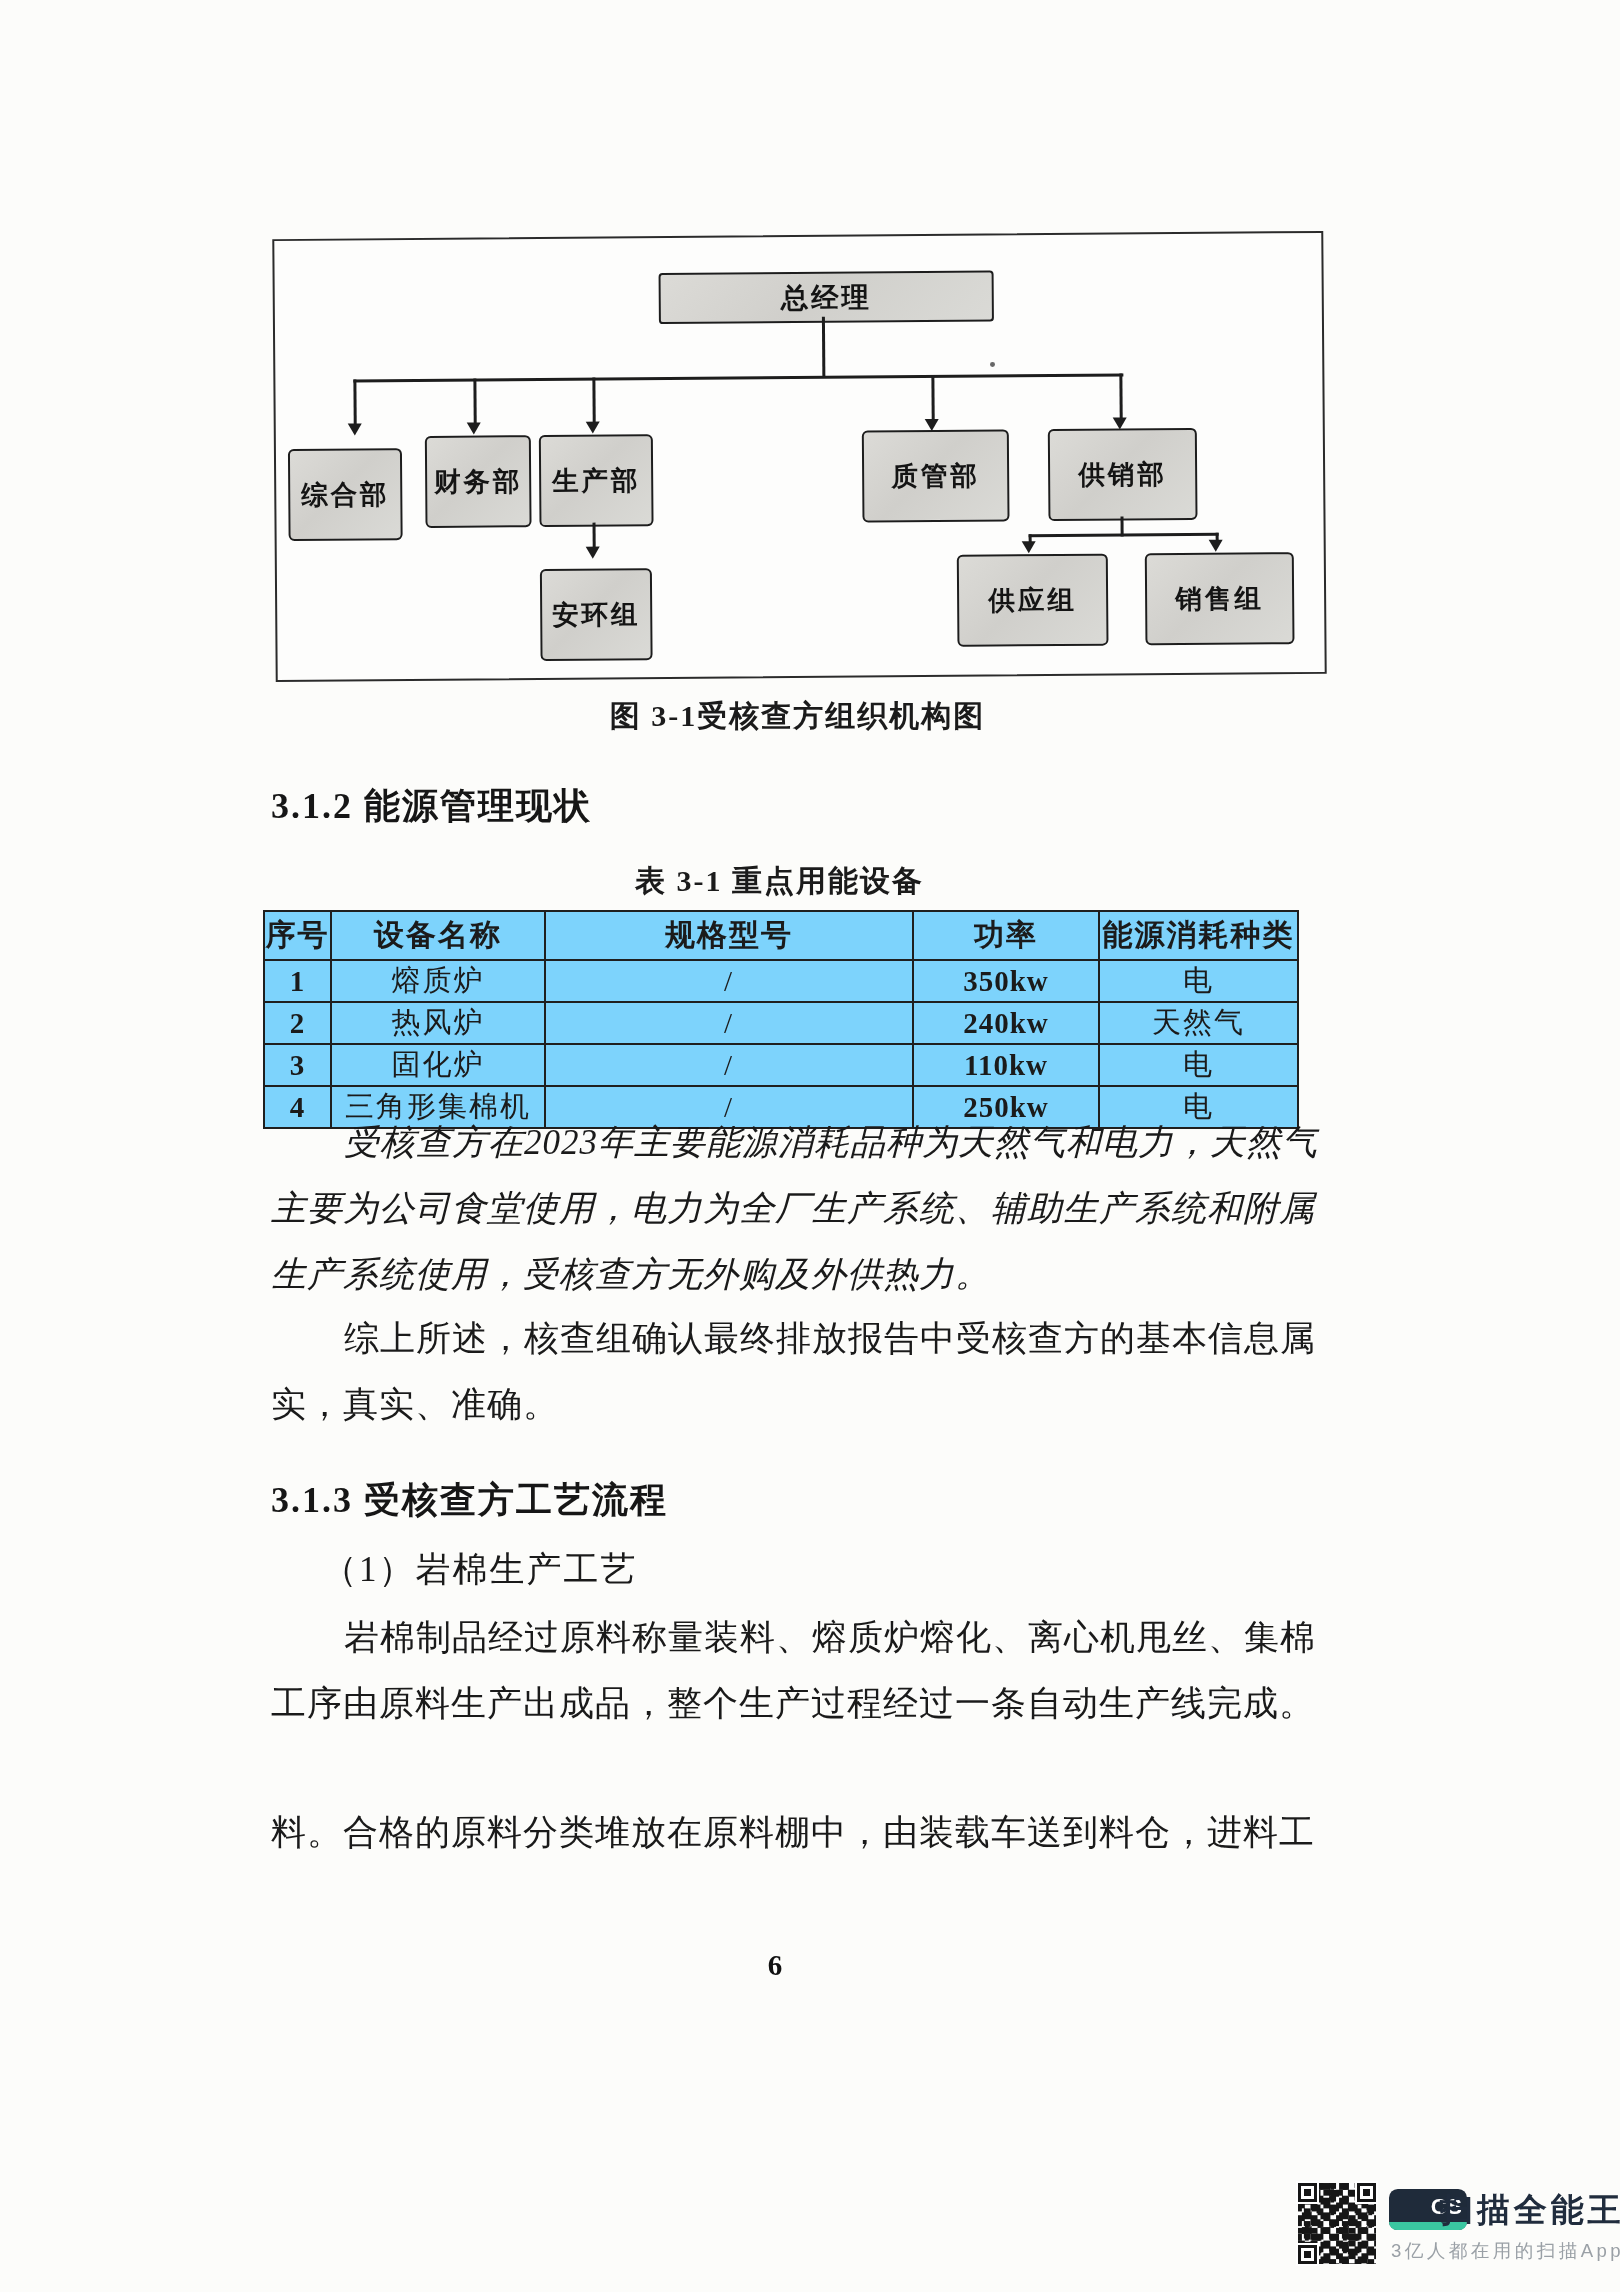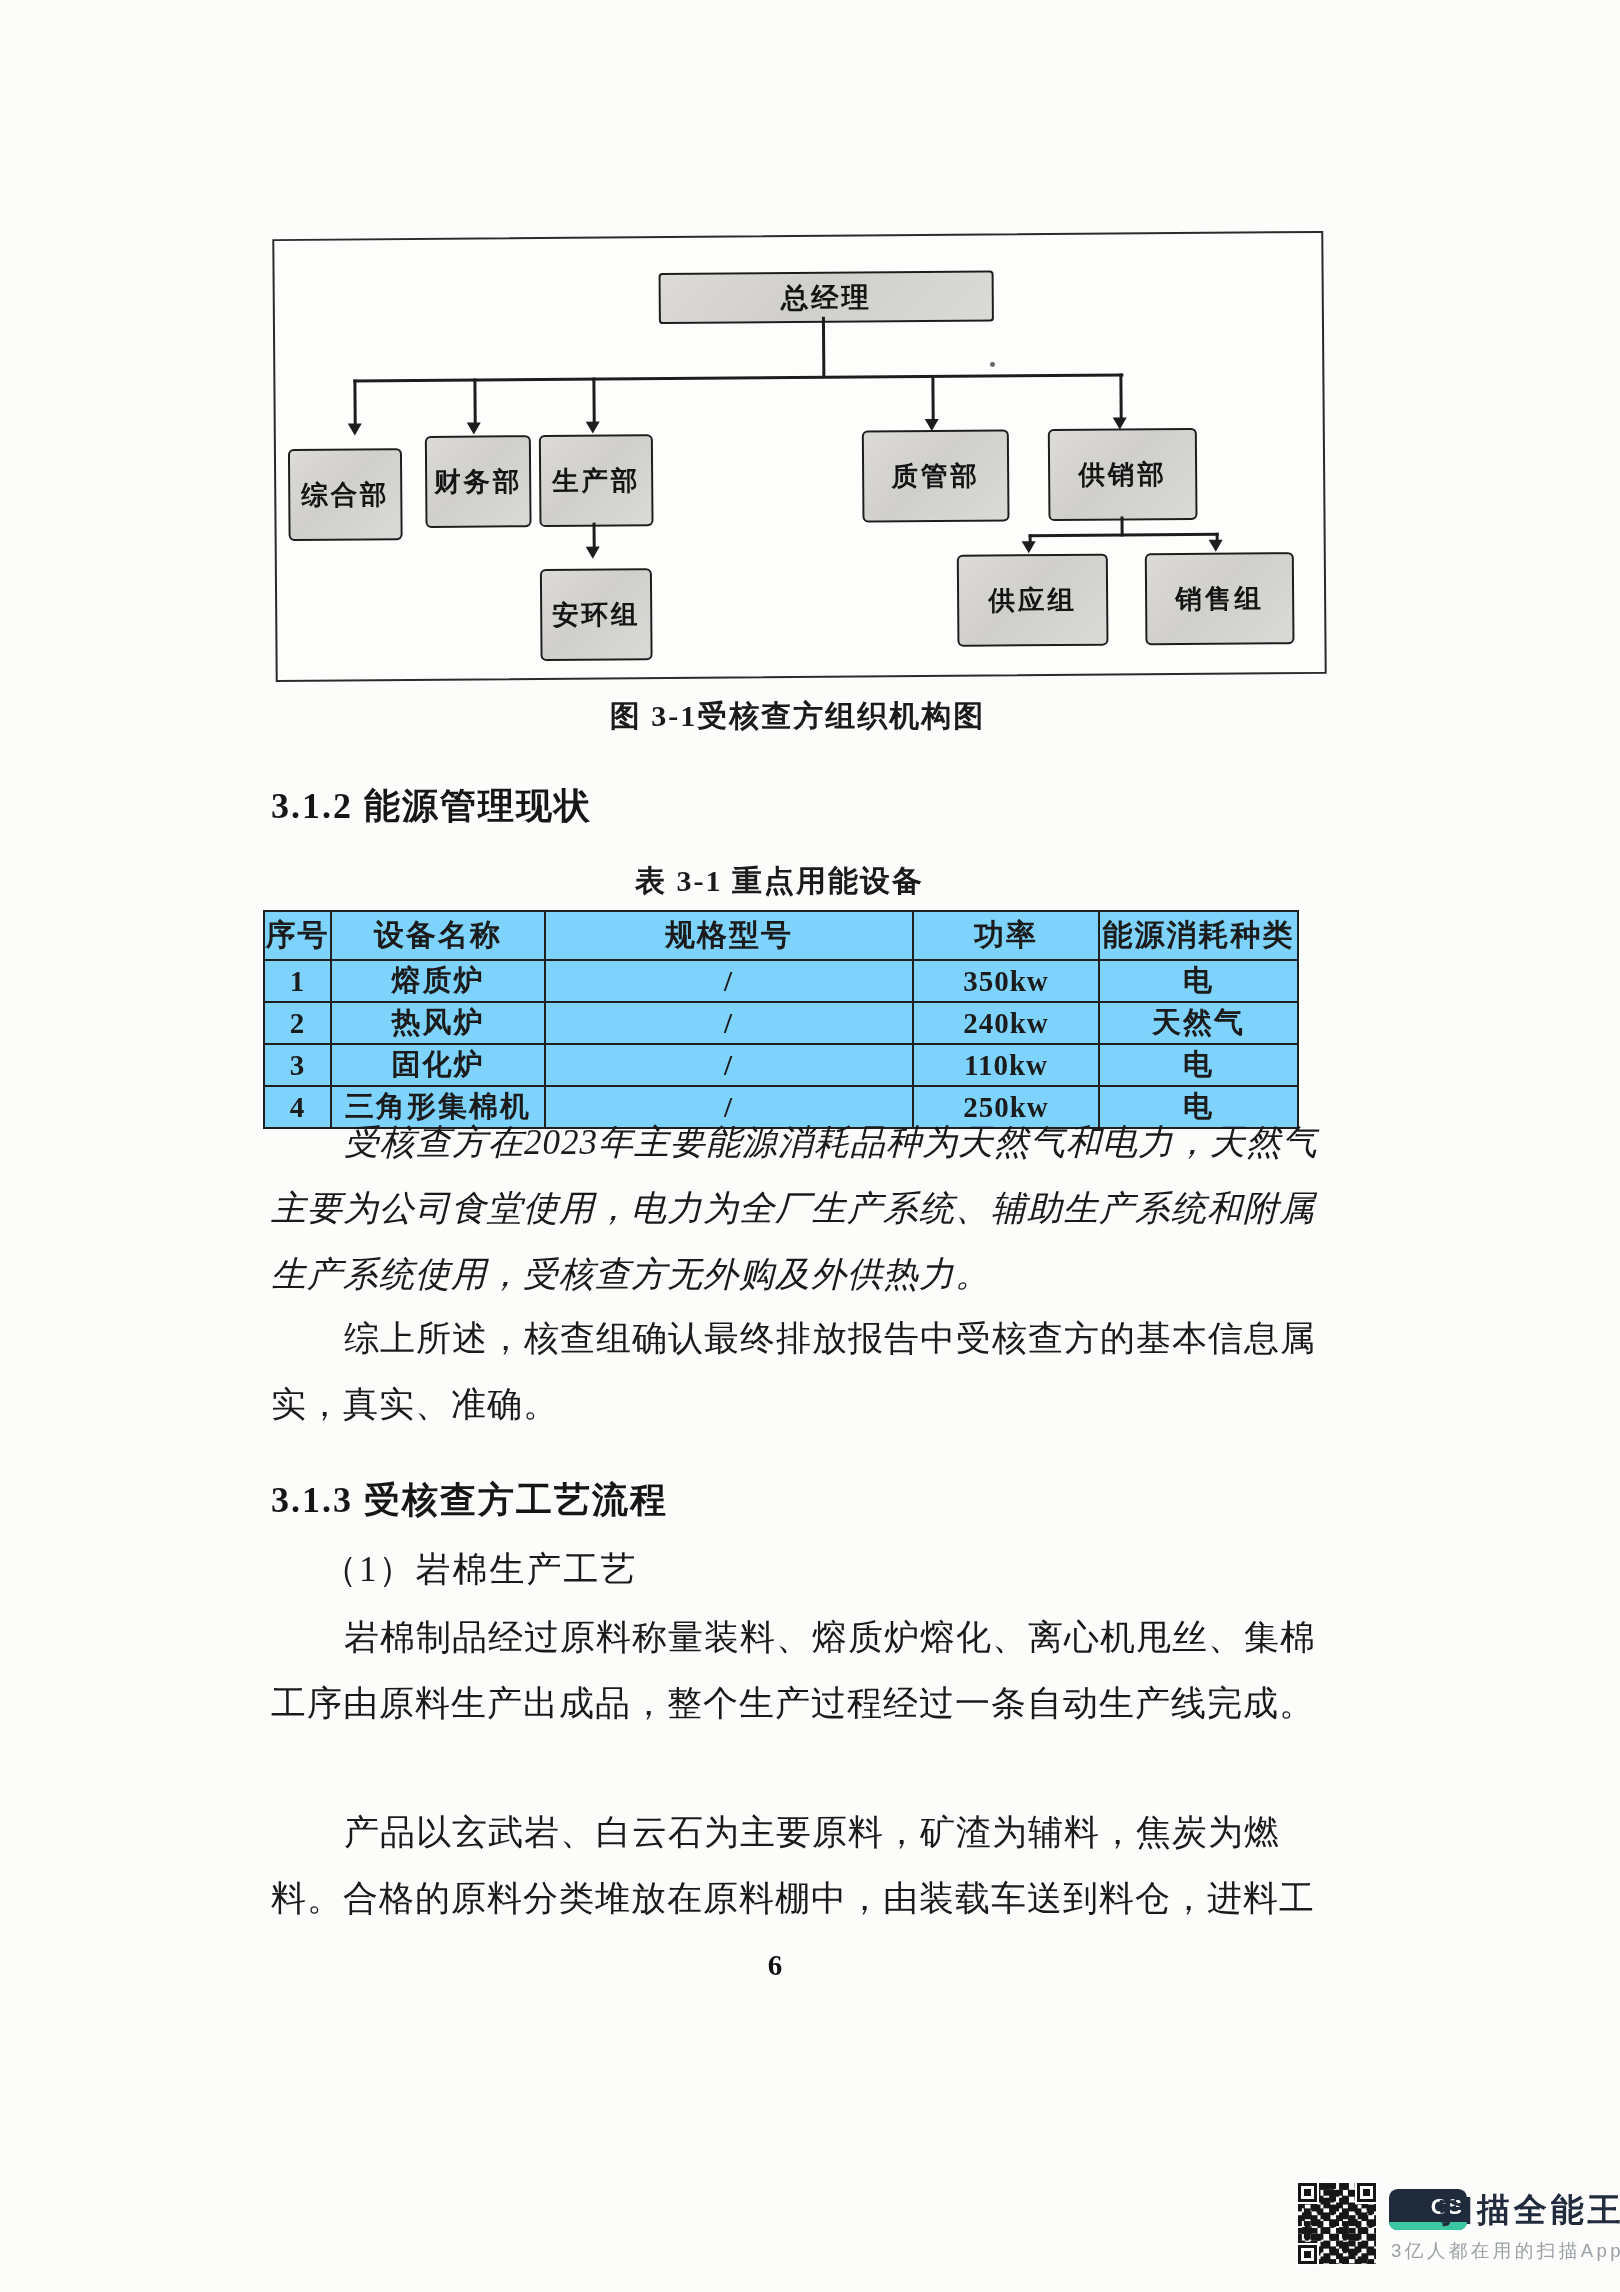--- a/index.html
+++ b/index.html
@@ -59,21 +59,21 @@
     text-align:center;font-size:29px;font-weight:bold;color:#111;
   }
   
   table.devtable{
     position:absolute;left:263px;top:910px;width:1033px;
     border-collapse:collapse;table-layout:fixed;
     border:2.9px solid #1f1f1f;background:#7dd3fc;
   }
   table.devtable th,table.devtable td{
     border:2px solid #1f1f1f;text-align:center;vertical-align:middle;
-    padding:0;overflow:hidden;font-weight:bold;
+    padding:0;overflow:hidden;
   }
   table.devtable th{height:47px;font-size:30px;font-weight:bold;letter-spacing:2px;}
   table.devtable td{height:39px;font-size:29px;letter-spacing:2px;}
   table.devtable td.num{font-weight:bold;letter-spacing:1px;}
   
   .artifact-dot{position:absolute;left:990px;top:362px;width:4.9px;height:4.9px;border-radius:50%;background:#4c4c4c;opacity:.85;}
   
   .qr{
     position:absolute;left:1298px;top:2183px;width:78px;height:81px;
     background:
@@ -223,21 +223,20 @@
 <div class="h2" style="top:1467px;">3.1.3 受核查方工艺流程</div>
 
 <div class="subhead" style="top:1537px;">（1）岩棉生产工艺</div>
 
 <div class="para" style="top:1605px;">
   <div class="pline full indent">岩棉制品经过原料称量装料、熔质炉熔化、离心机甩丝、集棉</div>
   <div class="pline">工序由原料生产出成品，整个生产过程经过一条自动生产线完成。</div>
 </div>
 
 <div class="para" style="top:1800px;">
-  <div class="pline full indent">产品以玄武岩、白云石为主要原料，矿渣为辅料，焦炭为燃</div>
   <div class="pline full">料。合格的原料分类堆放在原料棚中，由装载车送到料仓，进料工</div>
 </div>
 
 <div class="pagenum">6</div>
 
 <div class="qr">
   <div class="qr-finder tl"></div>
   <div class="qr-finder tr"></div>
   <div class="qr-finder bl"></div>
 </div>

